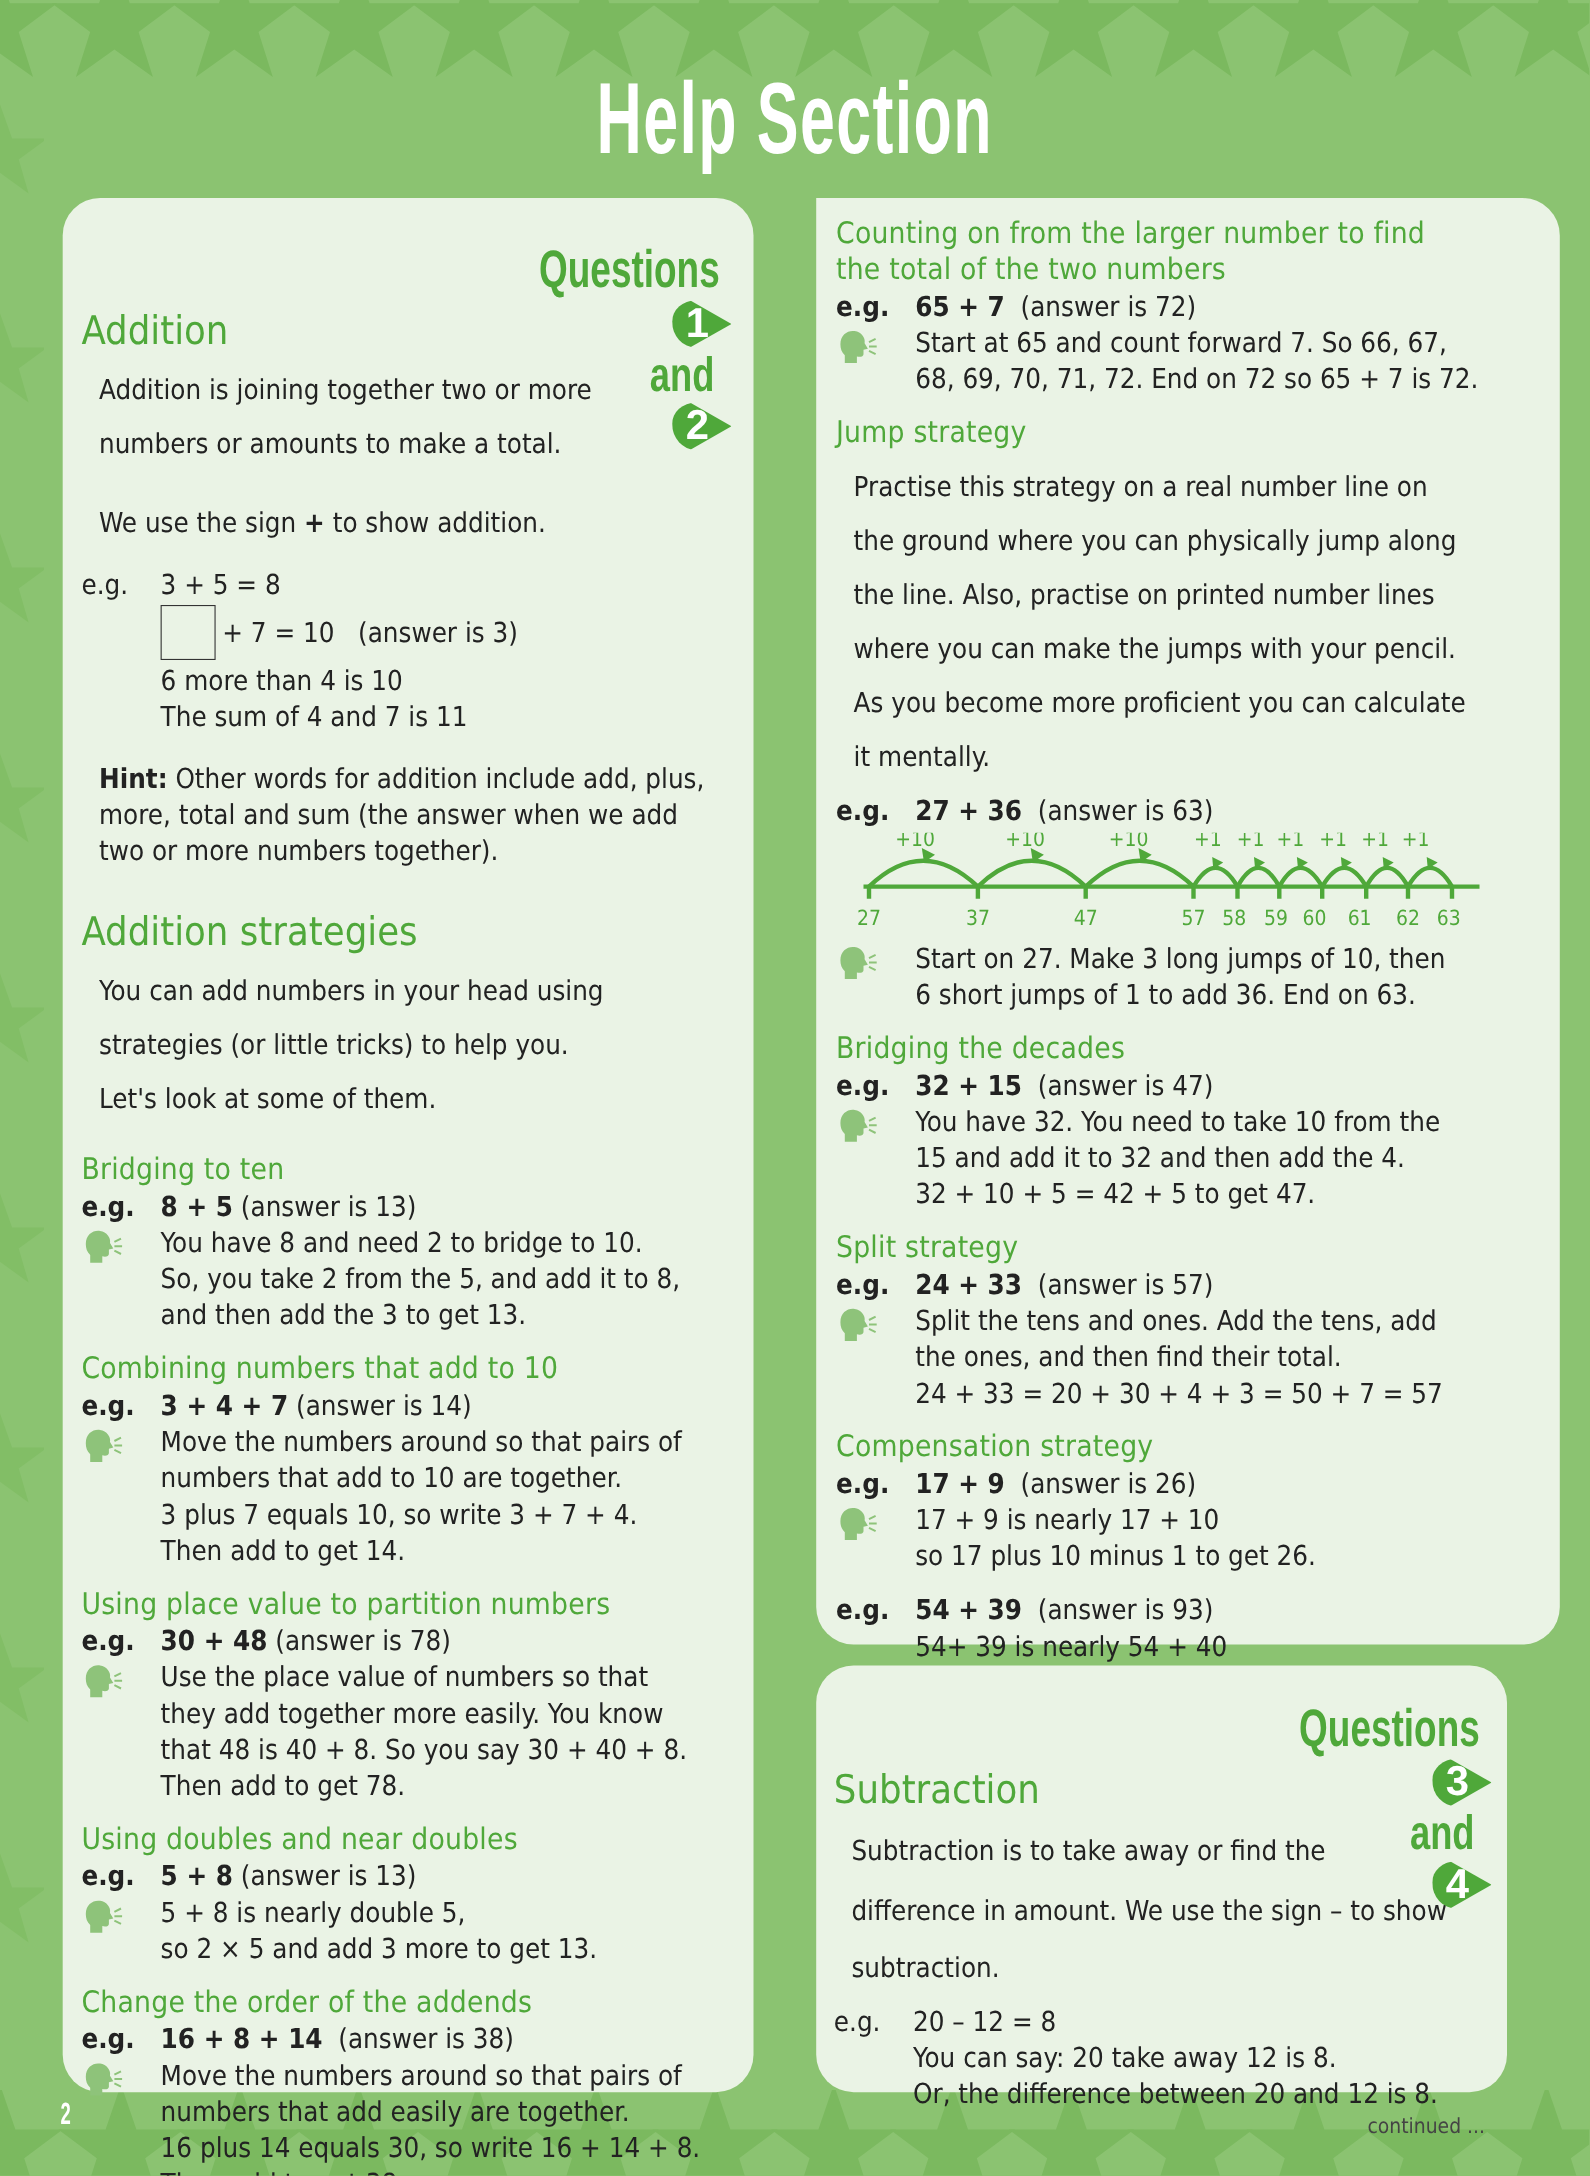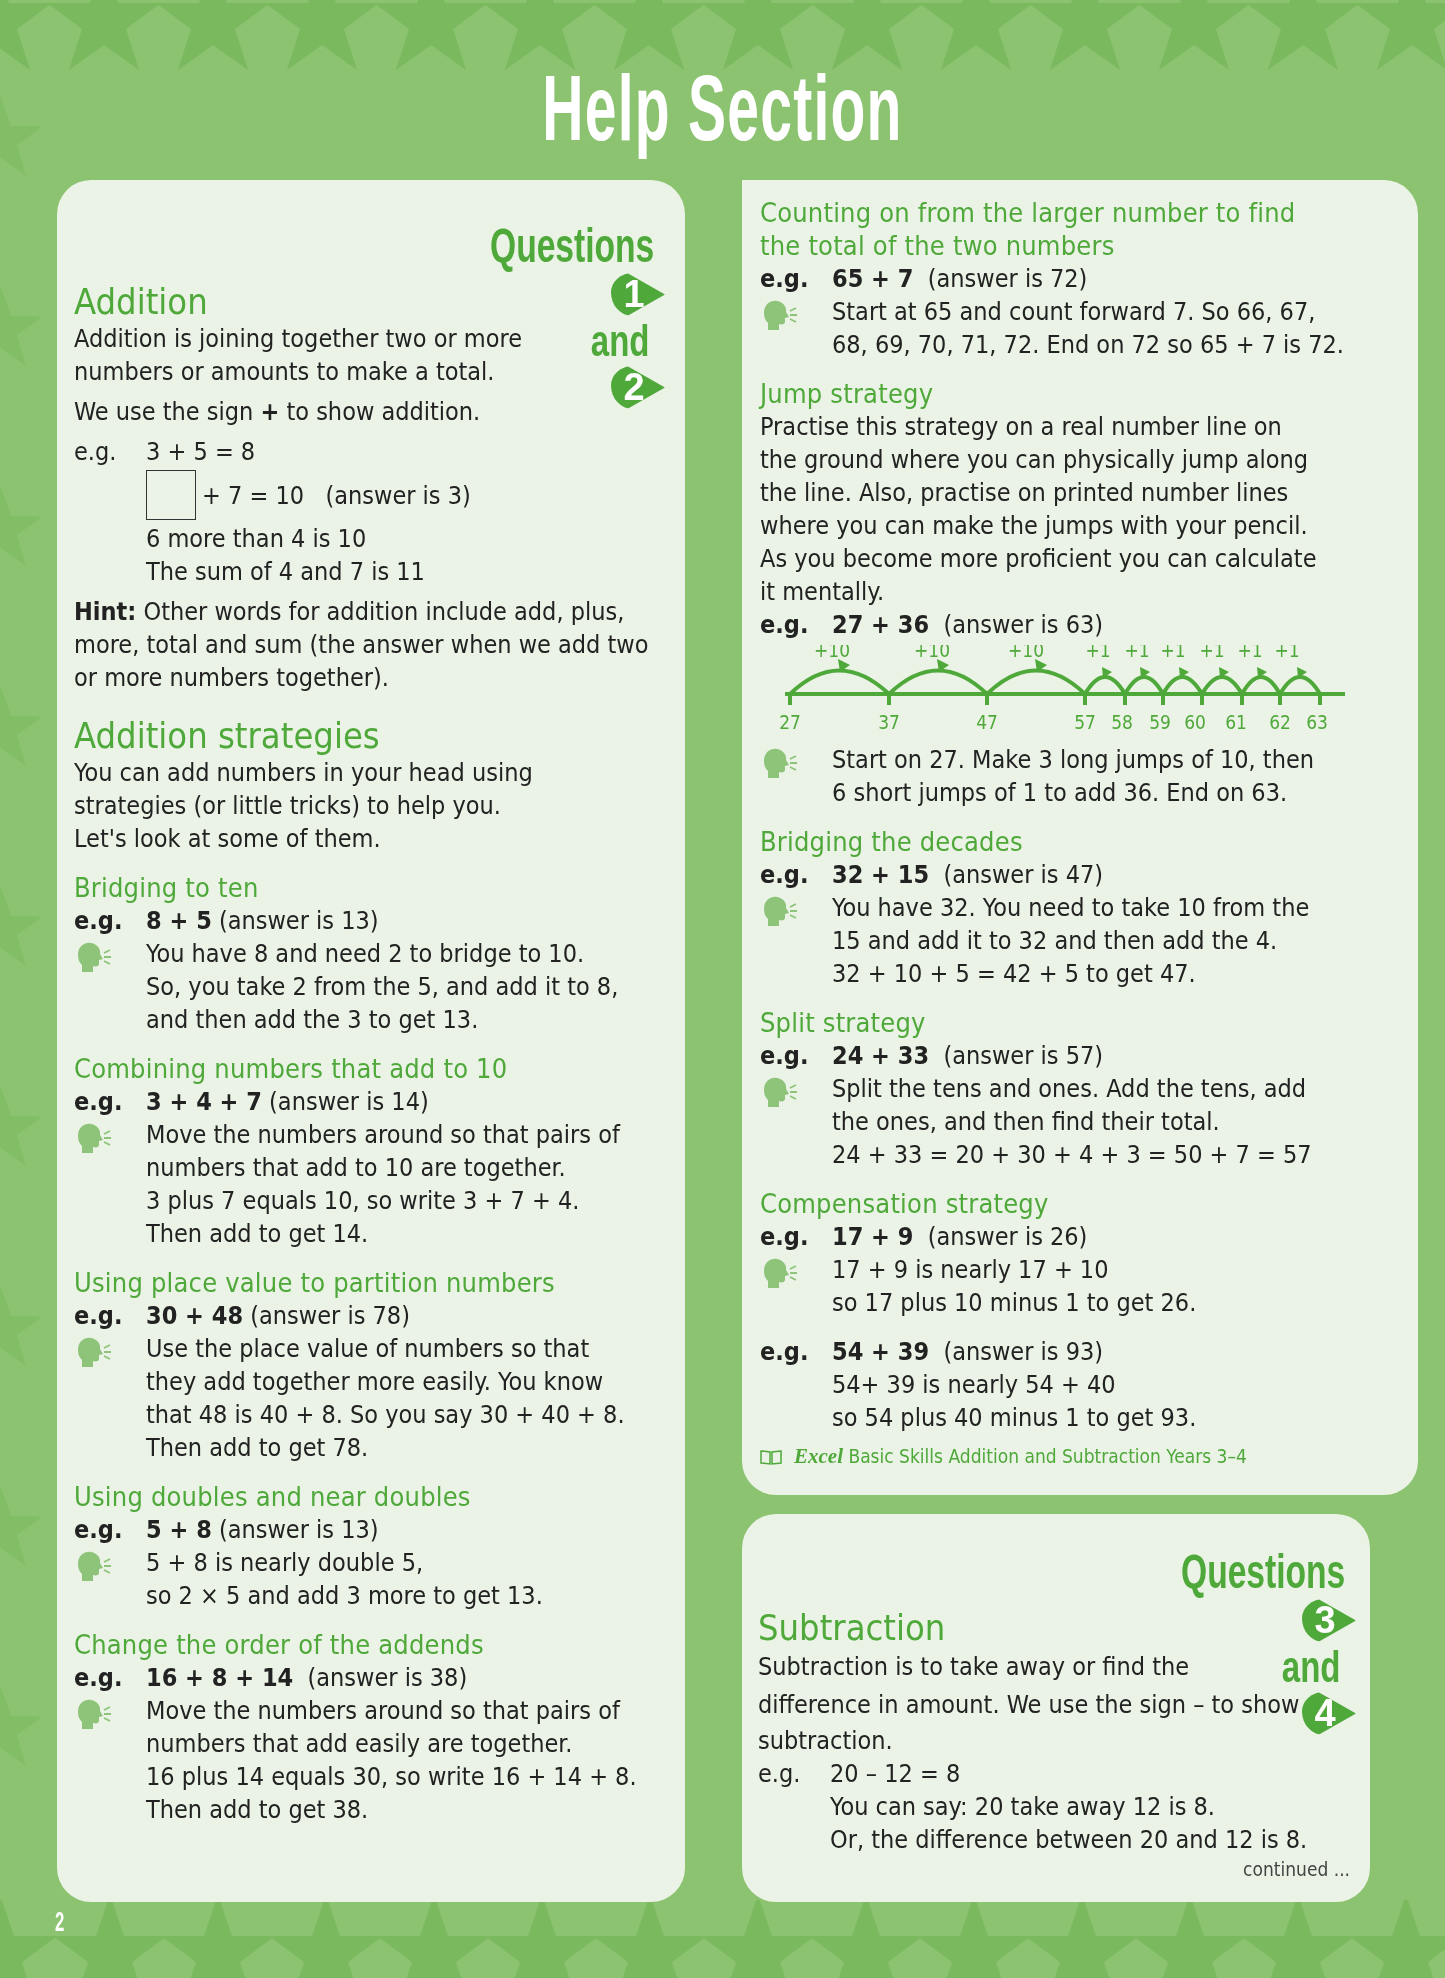--- a/index.html
+++ b/index.html
@@ -42,21 +42,21 @@
     font-family:"Liberation Sans",sans-serif; font-weight:bold; font-size:38px;
     clip-path:polygon(0 12%, 30% 0, 100% 50%, 30% 100%, 0 88%);
     padding-right:8px; box-sizing:border-box;
   }
   .q-and {
     font-family:"Liberation Sans",sans-serif; font-weight:bold; color:#4fa83a;
     font-size:44px; transform:scaleX(0.75); display:inline-block; margin:0 6px;
   }
   .h1 { color:#4fa83a; font-size:36px; font-weight:normal; line-height:40px; margin:0; }
   .h2 { color:#4fa83a; font-size:27px; line-height:33px; margin:0; font-weight:normal; letter-spacing:0.2px; }
-  .p { font-size:25px; line-height:33px; margin:0; }
+  .p { font-size:25px; line-height:33px; margin:16px; }
   .gap-s { height:7px; }
   .gap-m { height:16px; }
   .gap-l { height:22px; }
   .eg-row { display:flex; font-size:25px; line-height:33px; }
   .eg-label { width:72px; flex:none; }
   .eg-label.bold { font-weight:bold; }
   .eg-body { flex:1; }
   .eg-body b { font-weight:bold; }
   .tip-row { display:flex; font-size:25px; line-height:33px; }
   .tip-icon { width:72px; flex:none; padding-top:4px; }

